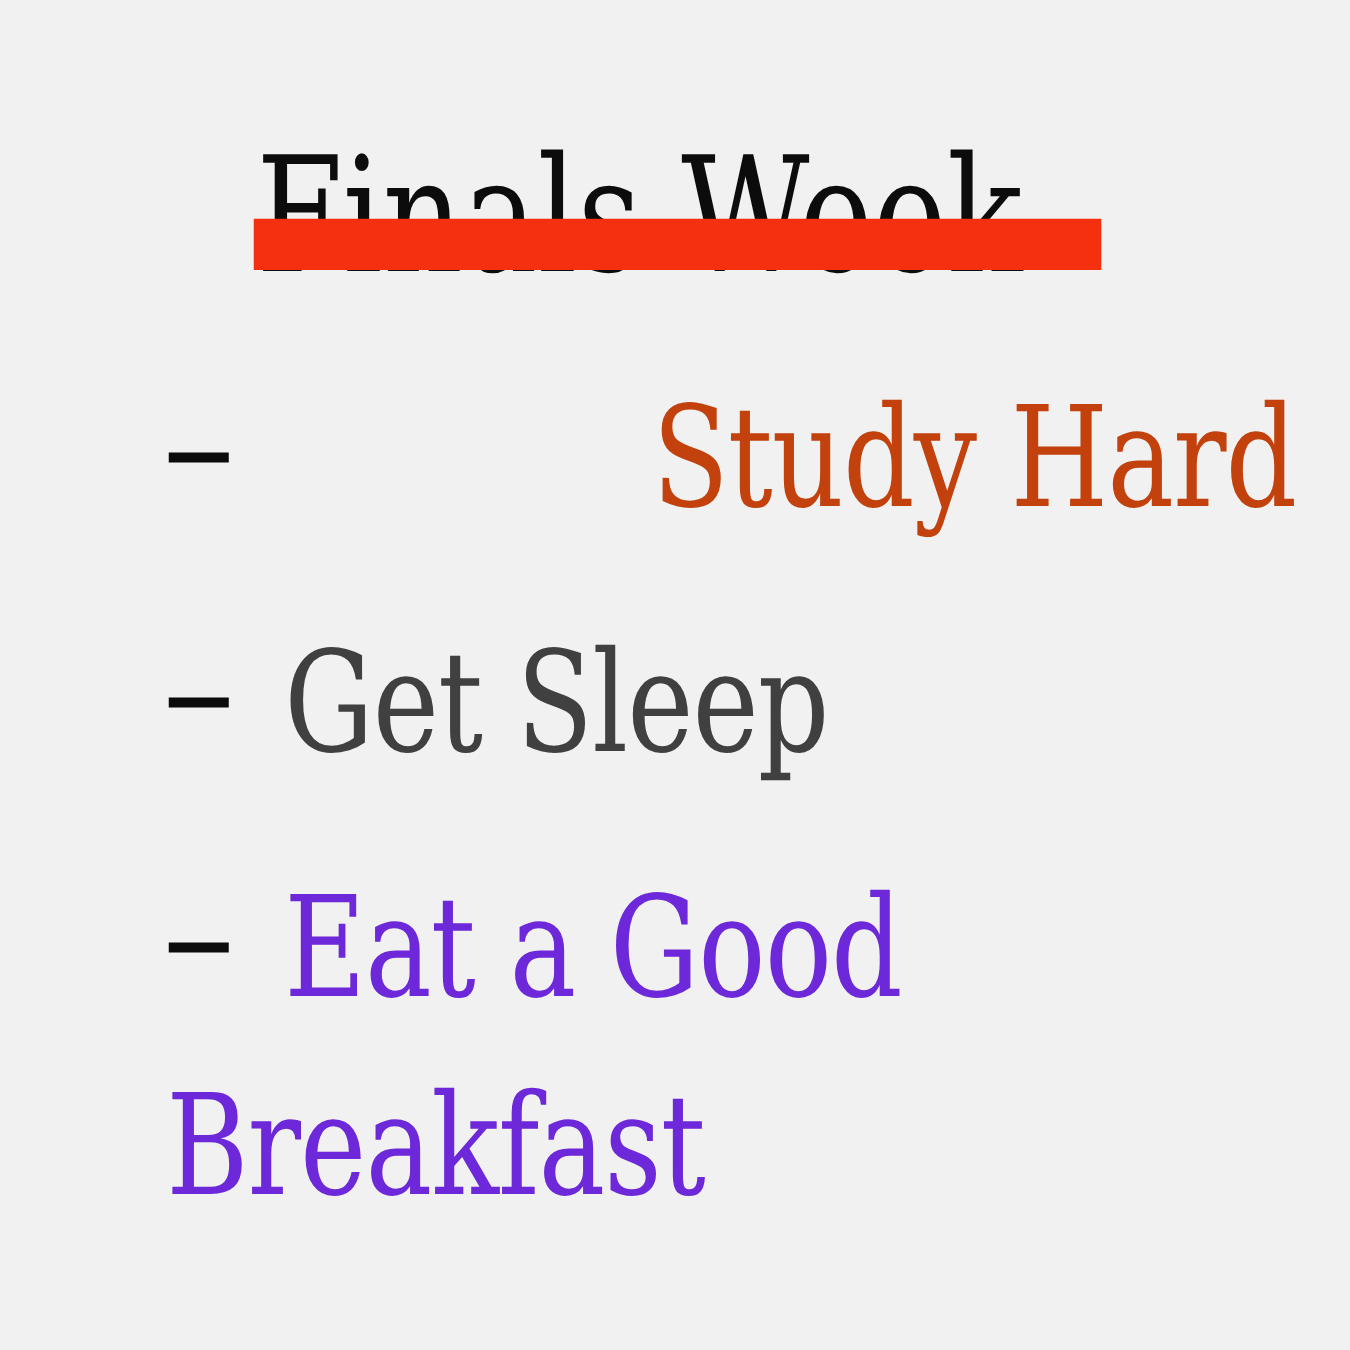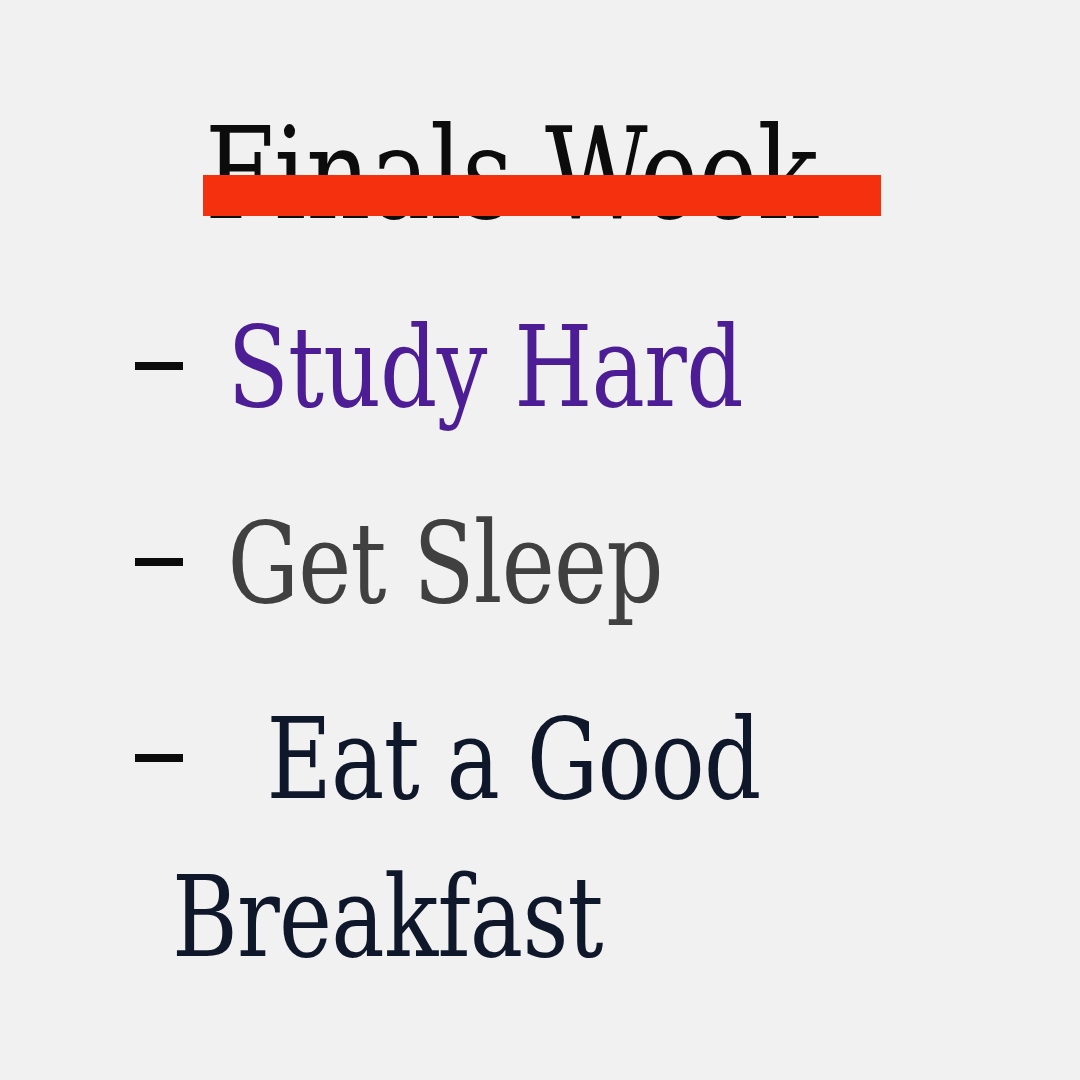--- a/index.html
+++ b/index.html
@@ -118,28 +118,28 @@
 
   <div class="title-block">
     <h1 class="poster-title" style="color: rgb(12, 12, 12);">Finals Week</h1>
     <div class="title-rule" style="background: rgb(244, 48, 14);"></div>
   </div>
 
   <div class="list-block">
 
     <div class="list-item">
       <span class="item-marker" style="background: rgb(12, 12, 12);"></span>
-      <p class="item-text" style="color: #4c1d95;"><span>Study Hard</span></p>
+      <p class="item-text" style="color: #c2410c; text-align: right;"><span>Study Hard</span></p>
     </div>
 
     <div class="list-item">
       <span class="item-marker" style="background: rgb(12, 12, 12);"></span>
       <p class="item-text" style="color: #404040;"><span>Get Sleep</span></p>
     </div>
 
     <div class="list-item">
       <span class="item-marker" style="background: rgb(12, 12, 12);"></span>
-      <p class="item-text" style="color: #0f172a; margin-left: 39px;"><span>Eat a Good Breakfast</span></p>
+      <p class="item-text" style="color: #6d28d9;"><span>Eat a Good Breakfast</span></p>
     </div>
 
   </div>
 
 </div>
 
 </body></html>

